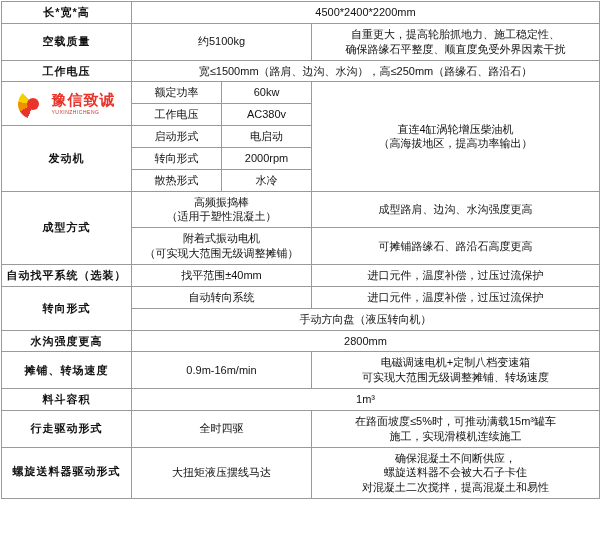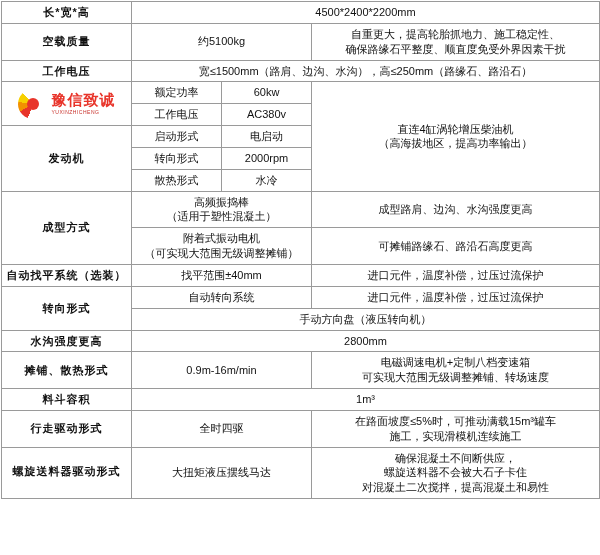--- a/index.html
+++ b/index.html
@@ -175,21 +175,21 @@
       <tr>
         <td class="mid" colspan="3">手动方向盘（液压转向机）</td>
       </tr>
 
       <tr>
         <td class="label strong">水沟强度更高</td>
         <td class="big" colspan="3">2800mm</td>
       </tr>
 
       <tr>
-        <td class="label strong">摊铺、散热形式</td>
+        <td class="label strong">摊铺、转场速度</td>
         <td class="mid" colspan="2">0.9m-16m/min</td>
         <td class="cell-lines mid">
           <span>电磁调速电机+定制八档变速箱</span>
           <span>可实现大范围无级调整摊铺、转场速度</span>
         </td>
       </tr>
 
       <tr>
         <td class="label strong">料斗容积</td>
         <td class="mid" colspan="3">1m³</td>

